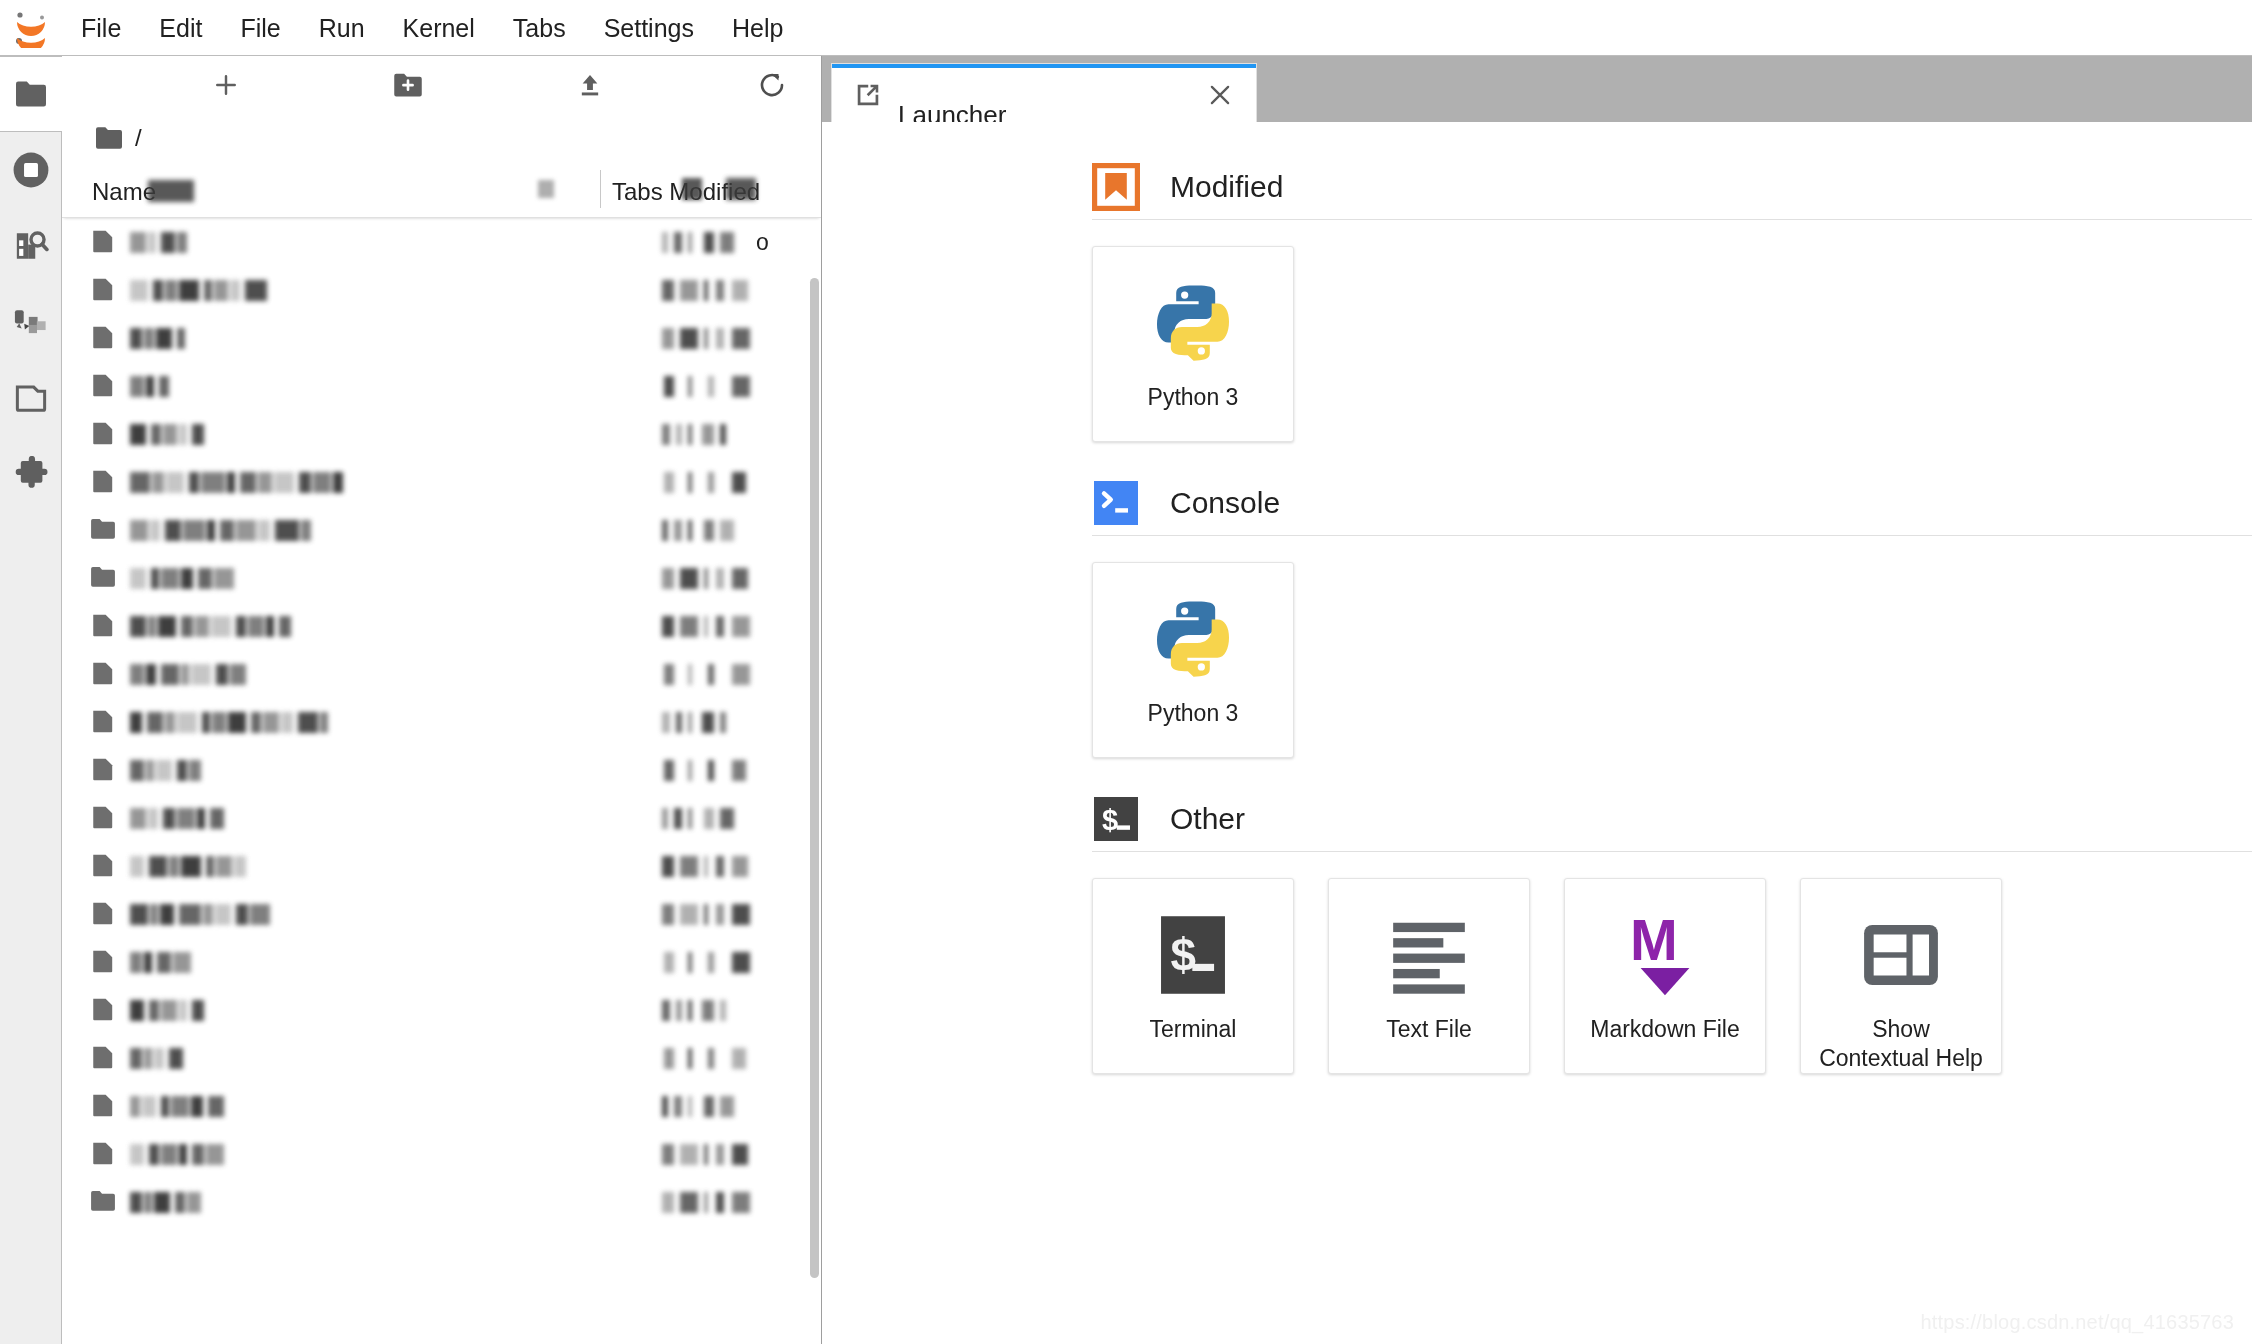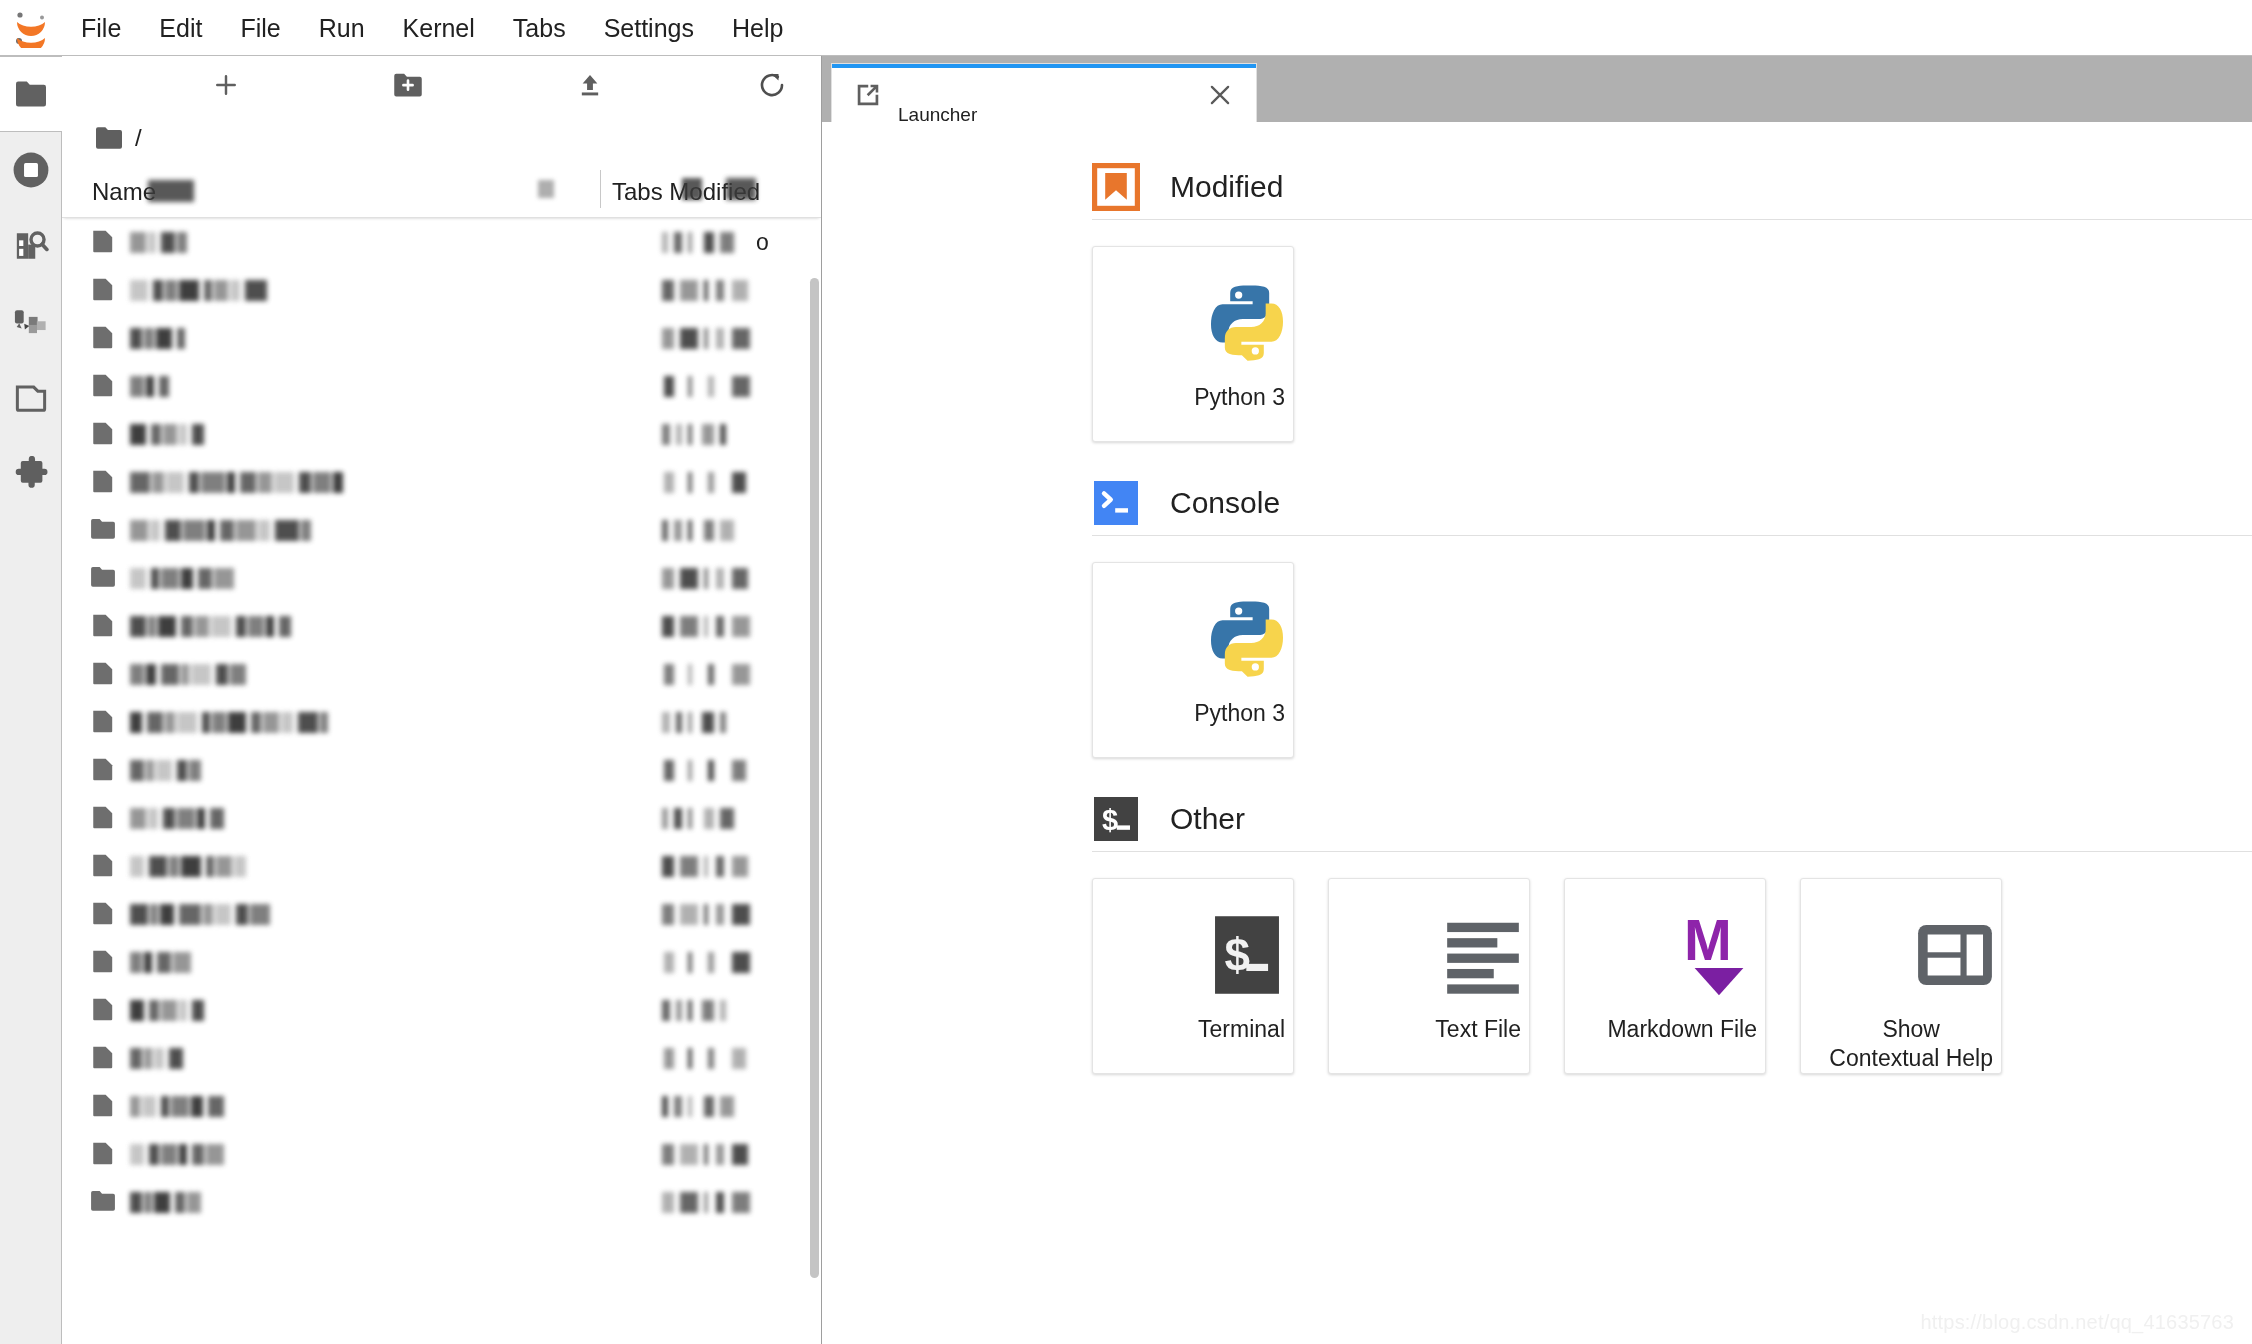--- a/index.html
+++ b/index.html
@@ -123,21 +123,21 @@
   #tabbar {
     position: relative; height: 66px; background: #b0b0b0;
   }
   #tab-launcher {
     position: absolute; left: 10px; top: 8px; width: 424px; height: 58px;
     background: #fff; border-top: 4px solid #2196f3;
     display: flex; align-items: center; cursor: pointer;
     box-shadow: 0 0 0 1px #e0e0e0;
   }
   #tab-launcher .tab-icon { margin-left: 22px; margin-right: 16px; display: block; }
-  #tab-launcher .tab-label { font-size: 19px; color: #212121; flex: 1; margin-top: 40px; }
+  #tab-launcher .tab-label { font-size: 26px; color: #212121; flex: 1; margin-top: 40px; }
   #tab-launcher .tab-close {
     width: 44px; height: 44px; margin-right: 14px;
     display: flex; align-items: center; justify-content: center; cursor: pointer;
   }
 
   #launcher-body {
     position: relative; height: 1222px; background: #fff;
     padding-left: 270px; padding-top: 32px;
   }
 
@@ -147,21 +147,21 @@
     margin-right: 0;
   }
   .sec-header .sec-icon { width: 48px; height: 48px; margin-right: 30px; flex: 0 0 auto; }
   .sec-header .sec-title { font-size: 30px; color: #212121; }
 
   .card-row { display: flex; gap: 34px; padding-top: 26px; padding-bottom: 28px; }
   .lcard {
     width: 202px; height: 196px; background: #fff;
     border: 1px solid #e4e4e4; border-radius: 3px;
     box-shadow: 0 1px 3px rgba(0,0,0,0.16);
-    display: flex; flex-direction: column; align-items: flex-end;
+    display: flex; flex-direction: column; align-items: center;
     justify-content: flex-start; cursor: pointer; padding-top: 30px;
   }
   .lcard .card-icon {
     width: 92px; height: 92px; display: flex;
     align-items: center; justify-content: center;
   }
   .lcard .card-label {
     margin-top: 14px; font-size: 23px; color: #212121;
     text-align: center; line-height: 1.25; padding: 0 8px;
   }

